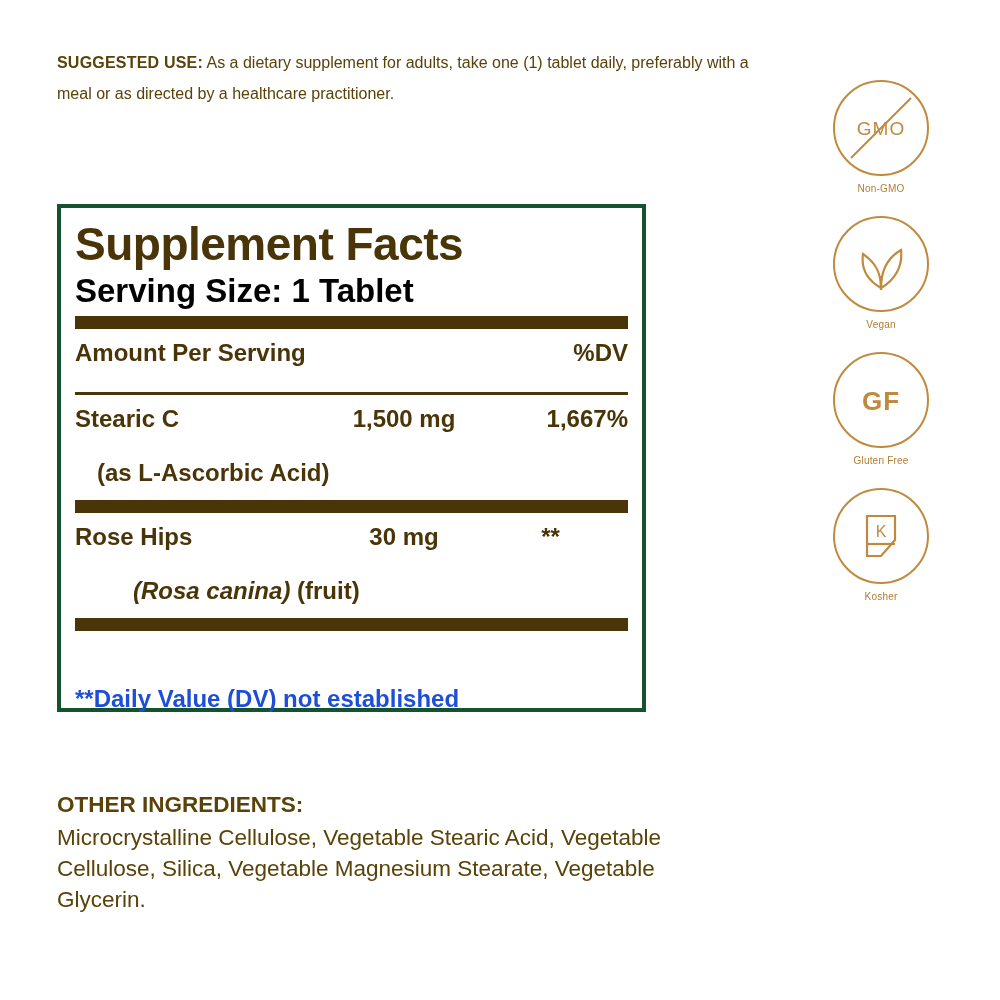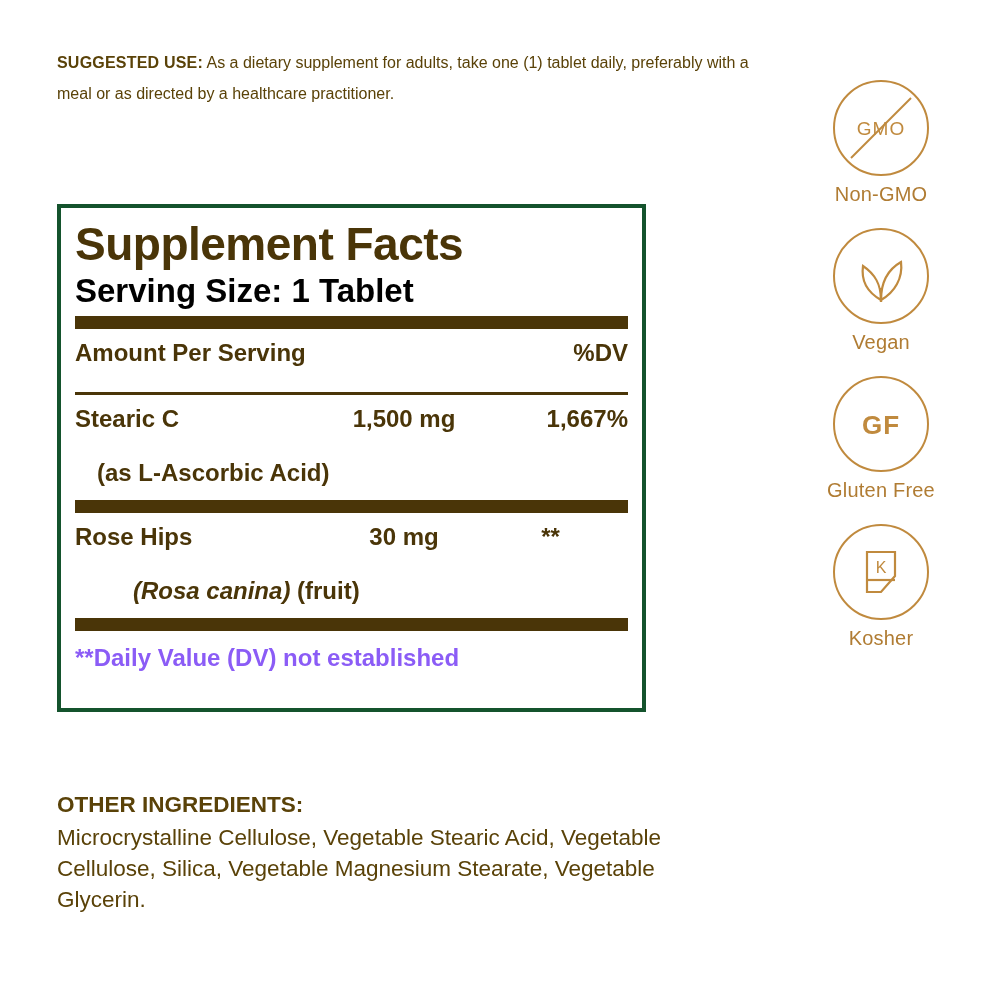--- a/index.html
+++ b/index.html
@@ -95,23 +95,24 @@
     font-size: 24px;
     font-weight: bold;
     color: #4a3508;
     line-height: 30px;
     padding: 0 0 10px 22px;
   }
   .subline .ital { font-style: italic; margin-left: 36px; }
   .footnote {
     font-size: 24px;
     font-weight: bold;
-    color: #8b5cf6;
+    color: #1d4ed8;
     line-height: 30px;
     padding: 12px 0 0 0;
+    margin-top: 41px;
   }
   .row.vitc .c2 { flex: 0 0 178px; text-align: center; }
   .row.rose .c2 { flex: 0 0 178px; text-align: center; }
   .row.rose .c3 { text-align: center; padding-right: 20px; }
 
   
   .other {
     position: absolute;
     left: 57px;
     top: 790px;
@@ -146,21 +147,21 @@
     height: 96px;
     margin: 0 auto;
     border: 2px solid #c08a3e;
     border-radius: 50%;
     position: relative;
     box-sizing: border-box;
   }
   .badge .ring svg { display: block; }
   .badge .cap {
     margin-top: 7px;
-    font-size: 20px;
+    font-size: 10px;
     color: #b07c33;
     letter-spacing: 0.2px;
   }
   .gmo-text {
     position: absolute;
     left: 0; right: 0; top: 36px;
     text-align: center;
     font-size: 19px;
     letter-spacing: 1px;
     color: #c08a3e;

